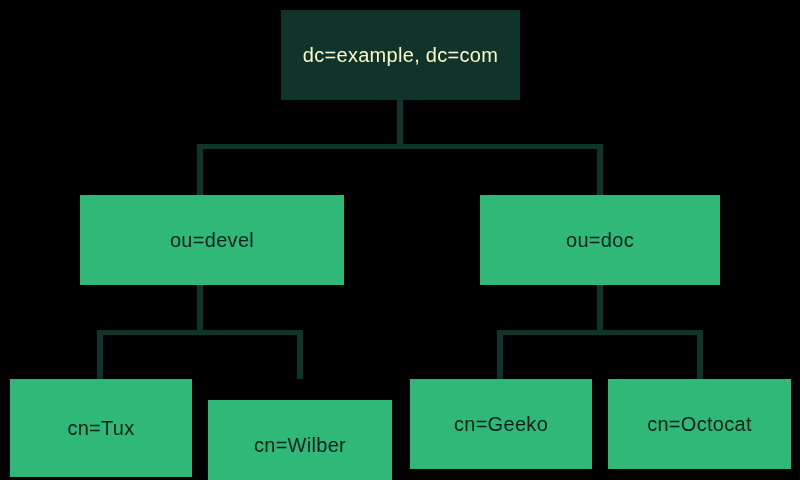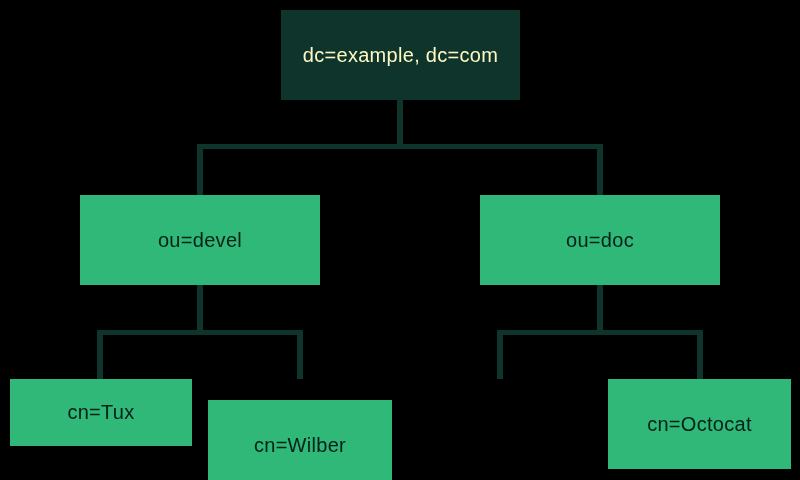--- a/index.html
+++ b/index.html
@@ -26,23 +26,23 @@
   }
   .node-root {
     left: 281px; top: 10px; width: 239px; height: 90px;
     background: #0E342C;
     color: #fef9c3;
   }
   .node-green {
     background: #2FB877;
     color: #06201A;
   }
-  .node-ou-devel  { left: 80px;  top: 195px; width: 240px; height: 90px; }
+  .node-ou-devel  { left: 80px;  top: 195px; width: 264px; height: 90px; }
   .node-ou-doc    { left: 480px; top: 195px; width: 240px; height: 90px; }
-  .node-cn-tux     { left: 10px;  top: 379px; width: 182px; height: 67px; }
+  .node-cn-tux     { left: 10px;  top: 379px; width: 182px; height: 98px; }
   .node-cn-wilber  { left: 208px; top: 400px; width: 184px; height: 90px; }
   .node-cn-geeko   { left: 410px; top: 379px; width: 182px; height: 90px; }
   .node-cn-octocat { left: 608px; top: 379px; width: 183px; height: 90px; }
 
   .connector {
     position: absolute;
     background: #0E342C;
   }
   
   .c-root-stub   { left: 397px; top: 100px; width: 6px;   height: 49px; }
@@ -93,18 +93,21 @@
   </div>
 
   <div class="node node-green node-cn-tux">
     <span>cn=Tux</span>
   </div>
 
   <div class="node node-green node-cn-wilber">
     <span>cn=Wilber</span>
   </div>
 
+  <div class="node node-green node-cn-geeko">
+    <span>cn=Geeko</span>
+  </div>
 
   <div class="node node-green node-cn-octocat">
     <span>cn=Octocat</span>
   </div>
 
 </div>
 
 </body></html>

